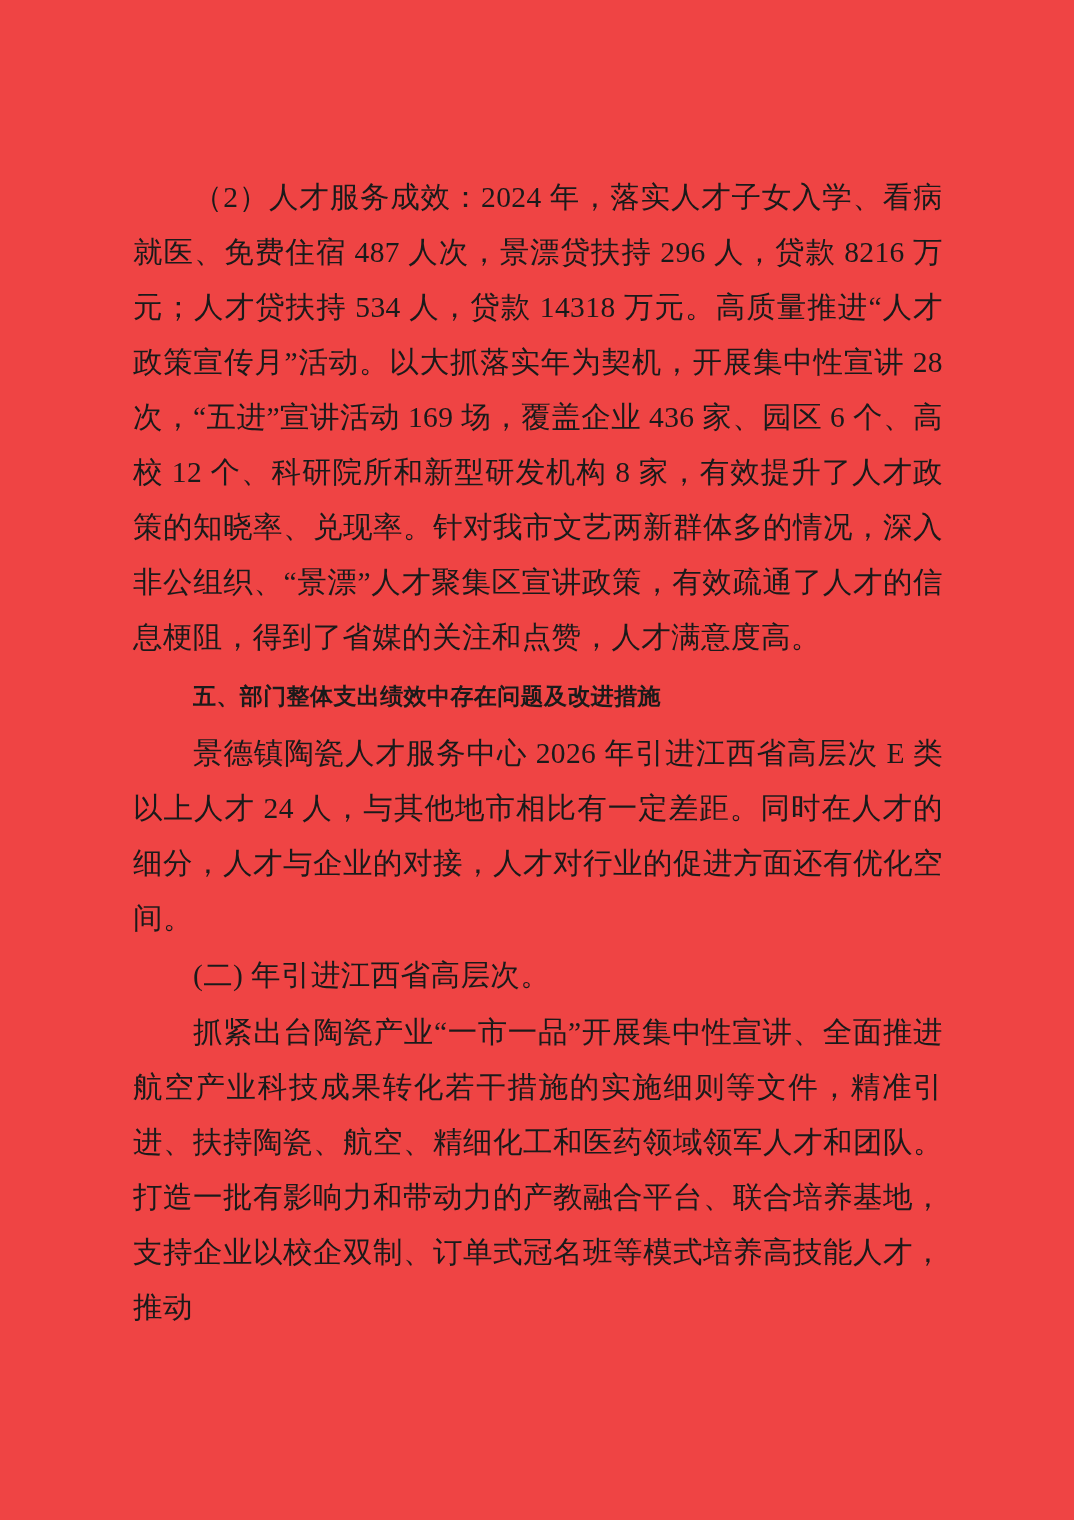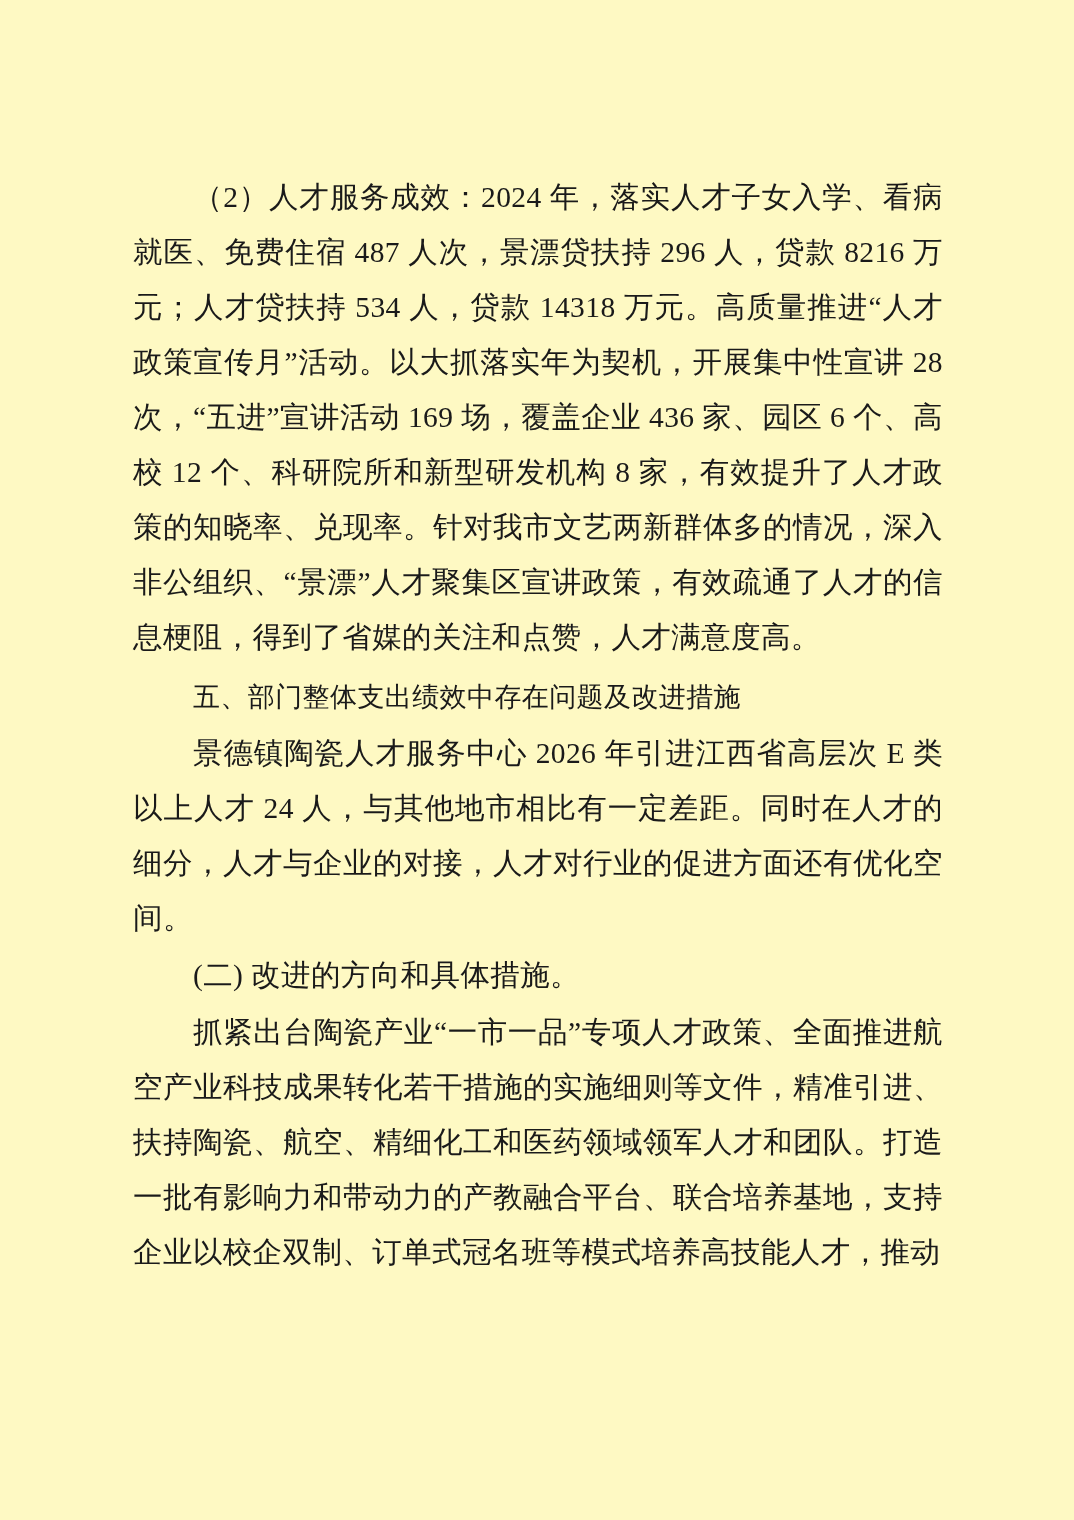--- a/index.html
+++ b/index.html
@@ -4,21 +4,21 @@
 <style>
   html, body {
     margin: 0;
     padding: 0;
     background: #ffffff;
   }
   .page {
     position: relative;
     width: 1074px;
     height: 1520px;
-    background: #fef9c3;
+    background: #ef4444;
     margin: 0 auto;
     font-family: "Liberation Serif", "DejaVu Serif", serif;
     color: #1a1a1a;
     overflow: hidden;
   }
   .content {
     position: absolute;
     left: 133px;
     top: 170px;
     width: 810px;
@@ -30,23 +30,23 @@
     text-align: justify;
     text-justify: inter-ideograph;
     letter-spacing: 0.4px;
     font-family: "Liberation Serif", "DejaVu Serif", serif;
   }
   p.body-text.indent {
     text-indent: 60px;
   }
   h2.section-heading {
     margin: 4px 0 2px 0;
-    font-size: 27px;
+    font-size: 23px;
     line-height: 55px;
-    font-weight: normal;
+    font-weight: bold;
     text-indent: 60px;
     letter-spacing: 0.4px;
     font-family: "DejaVu Sans", "Liberation Sans", sans-serif;
   }
   .page-number {
     position: absolute;
     left: 0;
     right: 0;
     bottom: 108px;
     text-align: left;
@@ -66,22 +66,22 @@
 <div class="page">
   <div class="content">
 
     <p class="body-text indent">（2）人才服务成效：2024 年，落实人才子女入学、看病就医、免费住宿 487 人次，景漂贷扶持 296 人，贷款 8216 万元；人才贷扶持 534 人，贷款 14318 万元。高质量推进“人才政策宣传月”活动。以大抓落实年为契机，开展集中性宣讲 28 次，“五进”宣讲活动 169 场，覆盖企业 436 家、园区 6 个、高校 12 个、科研院所和新型研发机构 8 家，有效提升了人才政策的知晓率、兑现率。针对我市文艺两新群体多的情况，深入非公组织、“景漂”人才聚集区宣讲政策，有效疏通了人才的信息梗阻，得到了省媒的关注和点赞，人才满意度高。</p>
 
     <h2 class="section-heading">五、部门整体支出绩效中存在问题及改进措施</h2>
 
 
     <p class="body-text indent">景德镇陶瓷人才服务中心 2026 年引进江西省高层次 E 类以上人才 24 人，与其他地市相比有一定差距。同时在人才的细分，人才与企业的对接，人才对行业的促进方面还有优化空间。</p>
 
-    <p class="body-text indent">(二) 改进的方向和具体措施。</p>
+    <p class="body-text indent">(二) 年引进江西省高层次。</p>
 
-    <p class="body-text indent">抓紧出台陶瓷产业“一市一品”专项人才政策、全面推进航空产业科技成果转化若干措施的实施细则等文件，精准引进、扶持陶瓷、航空、精细化工和医药领域领军人才和团队。打造一批有影响力和带动力的产教融合平台、联合培养基地，支持企业以校企双制、订单式冠名班等模式培养高技能人才，推动</p>
+    <p class="body-text indent">抓紧出台陶瓷产业“一市一品”开展集中性宣讲、全面推进航空产业科技成果转化若干措施的实施细则等文件，精准引进、扶持陶瓷、航空、精细化工和医药领域领军人才和团队。打造一批有影响力和带动力的产教融合平台、联合培养基地，支持企业以校企双制、订单式冠名班等模式培养高技能人才，推动</p>
 
   </div>
 
   <div class="page-number">
     <span class="pn-inner">— 32 —</span>
   </div>
 </div>
 
 </body></html>

